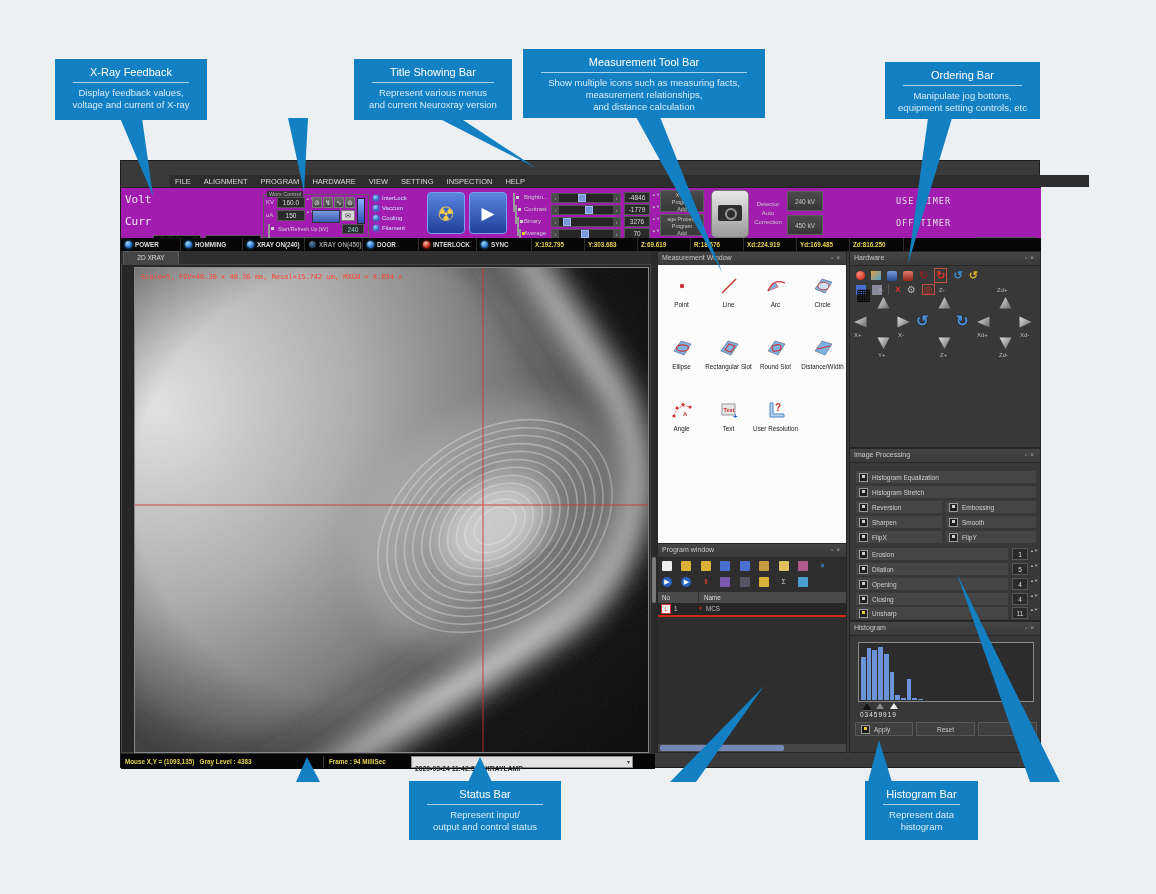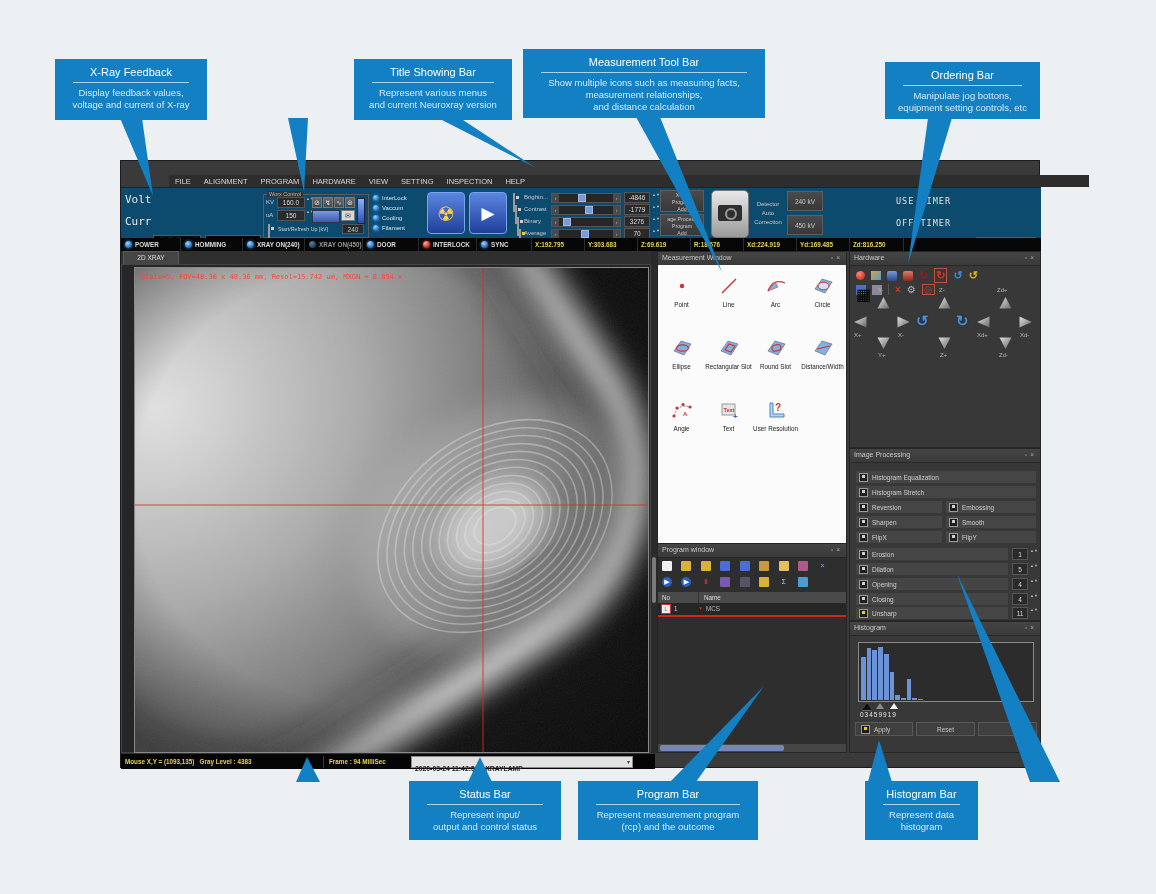--- a/index.html
+++ b/index.html
@@ -8,21 +8,21 @@
   
   #tails{position:absolute;left:0;top:0;z-index:5;}
   .co{position:absolute;z-index:6;background:#1380c3;color:#eaf4fb;text-align:center;padding:6px 4px 4px;box-sizing:border-box;}
   .co-t{color:#fff;font-size:11px;line-height:14px;}
   .co-hr{height:1px;background:rgba(255,255,255,.65);margin:3px 14px 4px;}
   .co-l{font-size:9.5px;line-height:12px;color:#d6eaf7;}
   
   #app{position:absolute;left:120px;top:160px;width:920px;height:608px;background:#3a3a3a;border:1px solid #1c1c1c;box-sizing:border-box;z-index:1;}
   #titlebar{position:absolute;left:0;top:0;width:920px;height:14px;background:linear-gradient(#484848,#383838);color:#cfcfcf;font-size:8px;}
   #menubar{position:absolute;left:0;top:14px;width:920px;height:12px;background:#2d2d2d;color:#d8d8d8;font-size:7.5px;display:flex;gap:13px;padding-left:6px;align-items:center;box-sizing:border-box;margin-left:48px;}
-  #toolbar{position:absolute;left:0;top:26px;width:920px;height:51px;background:#0c4a6e;border-top:1px solid #222;}
+  #toolbar{position:absolute;left:0;top:26px;width:920px;height:51px;background:#a21caf;border-top:1px solid #222;}
   #ledbar{position:absolute;left:0;top:77px;width:920px;height:13px;background:#060606;display:flex;}
   .lcell{height:13px;border-right:1px solid #2c2c2c;display:flex;align-items:center;gap:3px;padding-left:4px;box-sizing:border-box;}
   .lcell .t{font-size:6.3px;font-weight:bold;color:#ddd;white-space:nowrap;}
   .ccell{height:13px;border-right:1px solid #2c2c2c;display:flex;align-items:center;padding-left:3px;box-sizing:border-box;font-size:6.3px;font-weight:bold;color:#e8d44f;white-space:nowrap;}
   .led{width:7px;height:7px;border-radius:50%;background:radial-gradient(circle at 35% 30%,#9fd4ff,#1f6fc0 70%);box-shadow:0 0 3px #2b8fd8;flex:none;}
   .led.red{background:radial-gradient(circle at 35% 30%,#ffb0a0,#c02818 70%);box-shadow:0 0 3px #e04030;}
   .led.dim{background:radial-gradient(circle at 35% 30%,#5f7f9f,#1f3f60 70%);box-shadow:none;}
   
   .seg{font-family:"DejaVu Sans Mono",monospace;font-weight:bold;background:#000;border:1px solid #5a5a5a;text-align:right;box-sizing:border-box;letter-spacing:1px;margin-top:44px;}
   
@@ -114,26 +114,20 @@
       <div class="co-hr"></div>
     <div class="co-l">Manipulate jog bottons,</div>
     <div class="co-l">equipment setting controls, etc</div>
   </div>
 
   <div class="co" style="left:409px;top:781px;width:152px;height:59px">
     <div class="co-t">Status Bar</div>
       <div class="co-hr"></div>
     <div class="co-l">Represent input/</div>
     <div class="co-l">output and control status</div>
-  </div>
-  <div class="co" style="left:578px;top:781px;width:180px;height:59px">
-    <div class="co-t">Program Bar</div>
-      <div class="co-hr"></div>
-    <div class="co-l">Represent measurement program</div>
-    <div class="co-l">(rcp) and the outcome</div>
   </div>
   <div class="co" style="left:865px;top:781px;width:113px;height:59px">
     <div class="co-t">Histogram Bar</div>
       <div class="co-hr"></div>
     <div class="co-l">Represent data</div>
     <div class="co-l">histogram</div>
   </div>
 
   <div id="app">
 

